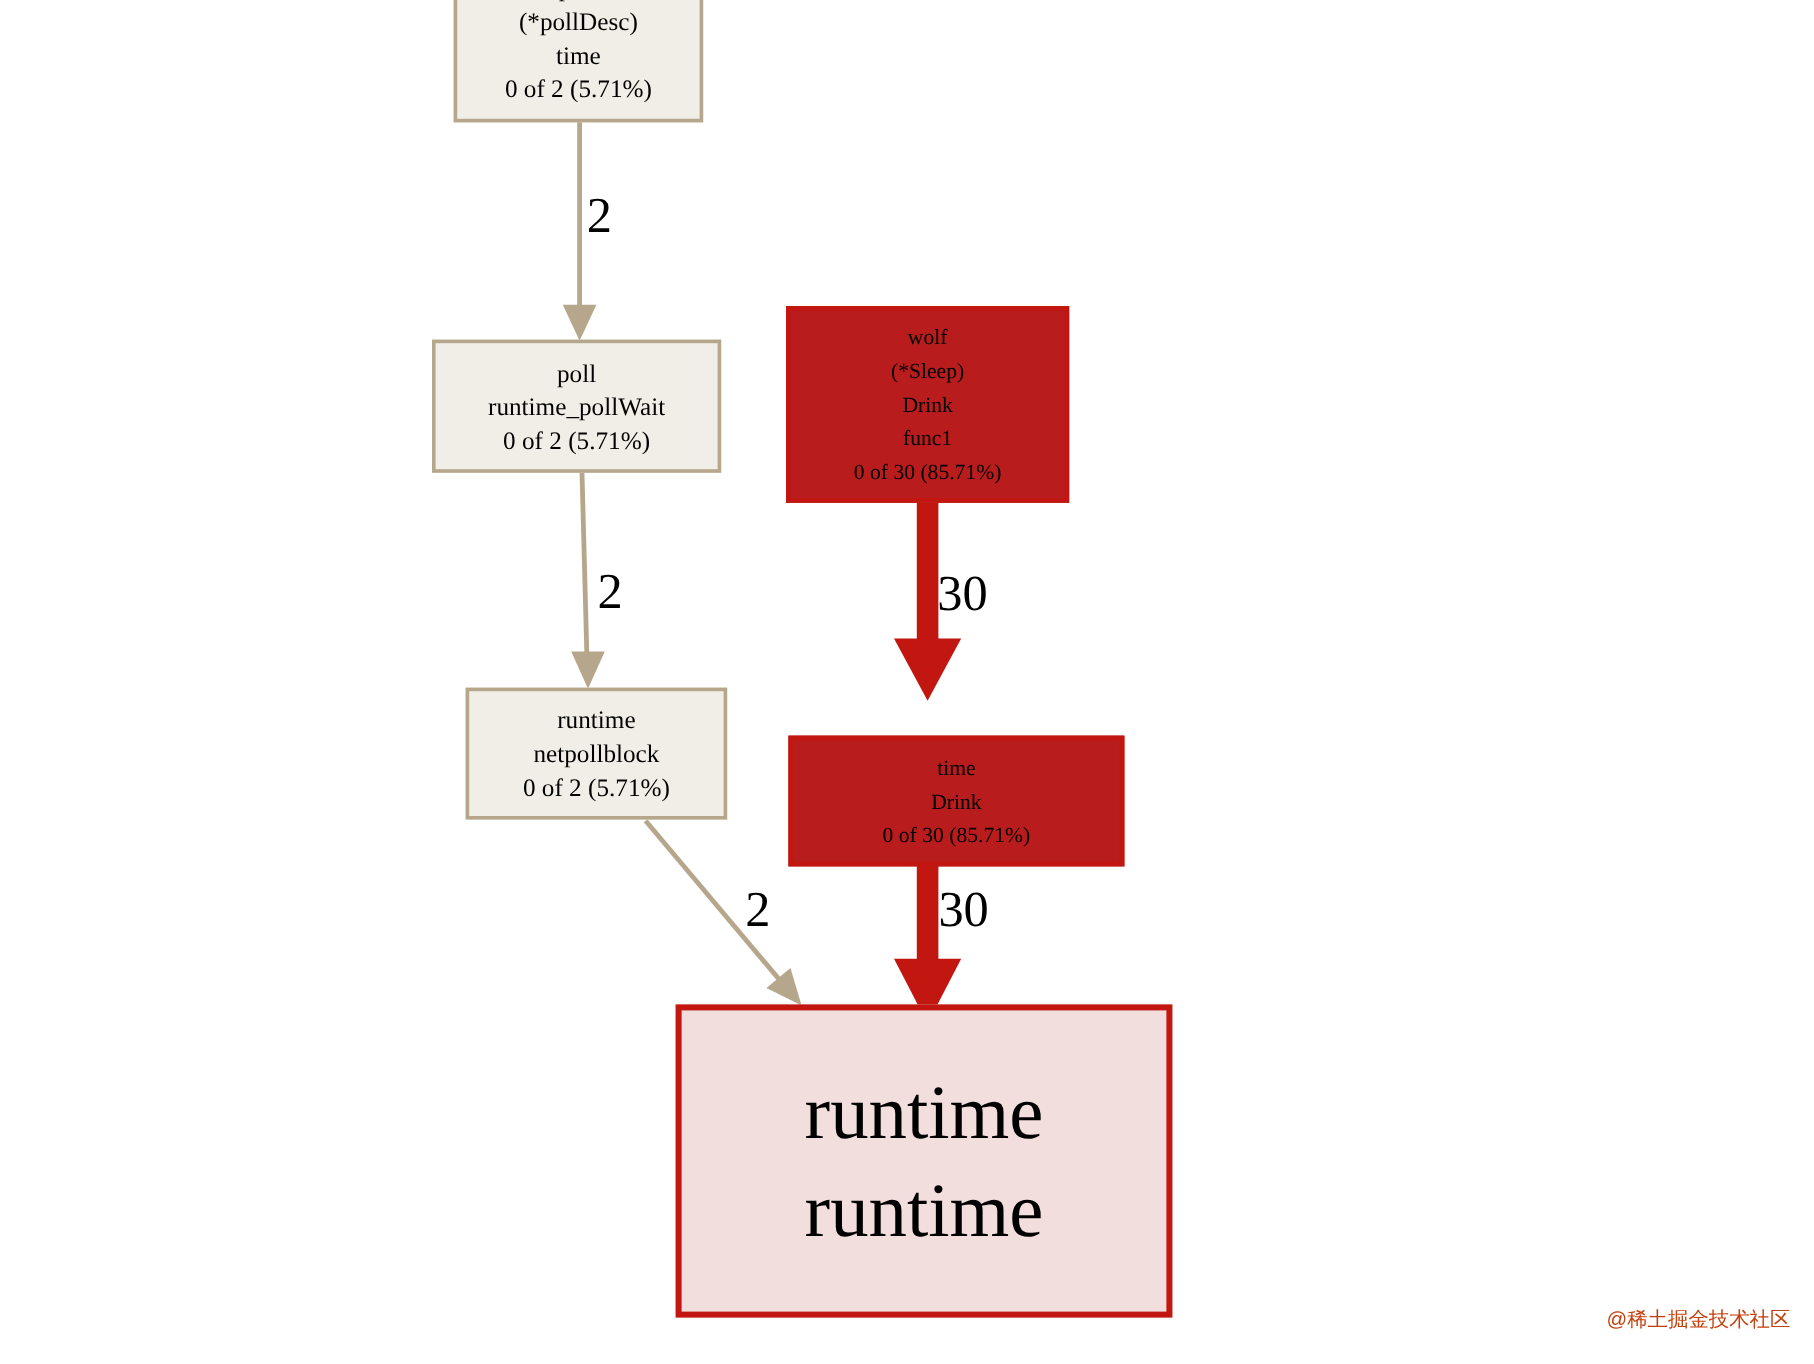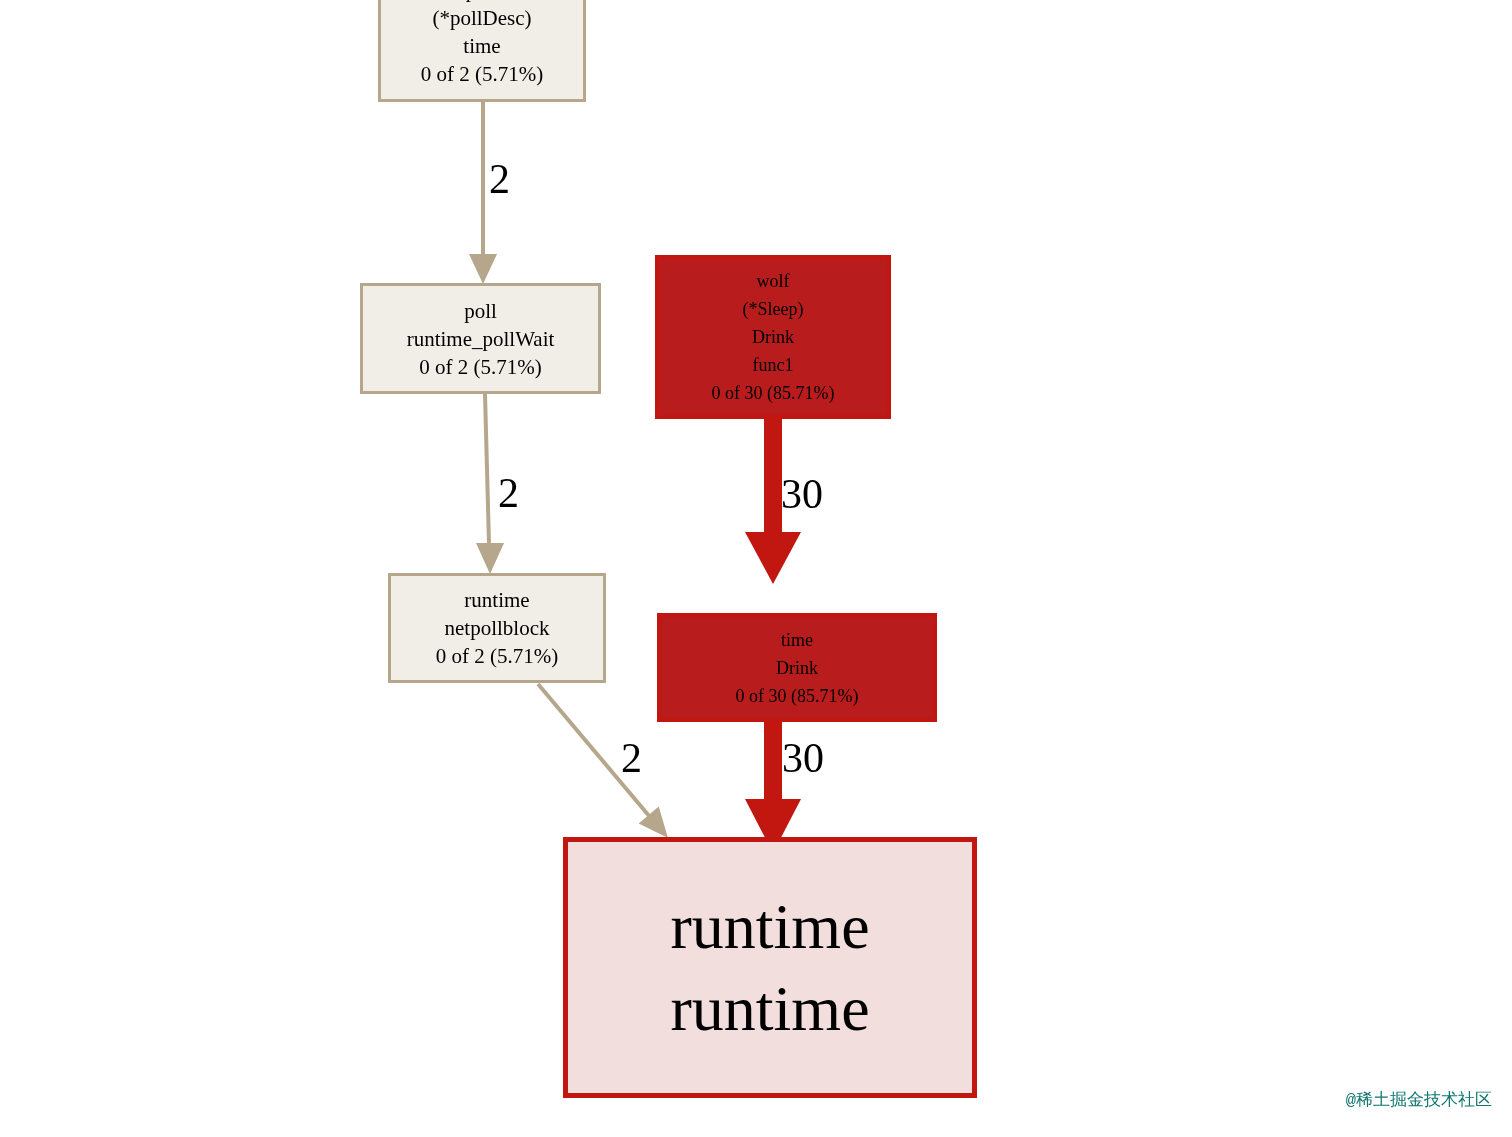--- a/index.html
+++ b/index.html
@@ -51,23 +51,23 @@
     fill: #000000;
   }
   .cold-stroke { stroke: #b6a78c; fill: none; }
   .cold-fill   { fill: #b6a78c; stroke: none; }
   .hot-stroke  { stroke: #c11710; fill: none; }
   .hot-fill    { fill: #c11710; stroke: none; }
   #watermark {
     position: absolute;
     right: 20px;
     bottom: 26px;
-    font-family: Liberation Mono, monospace;
+    font-family: Liberation Sans, sans-serif;
     font-size: 17px;
-    color: #0f766e;
+    color: #c2410c;
   }
 </style>
 </head>
 <body>
 
 <div id="canvas">
 
   <svg id="edge-layer" viewBox="0 0 1512 1137" xmlns="http://www.w3.org/2000/svg">
 
     <line class="cold-stroke" stroke-width="4" x1="483" y1="101" x2="483" y2="255"></line>

